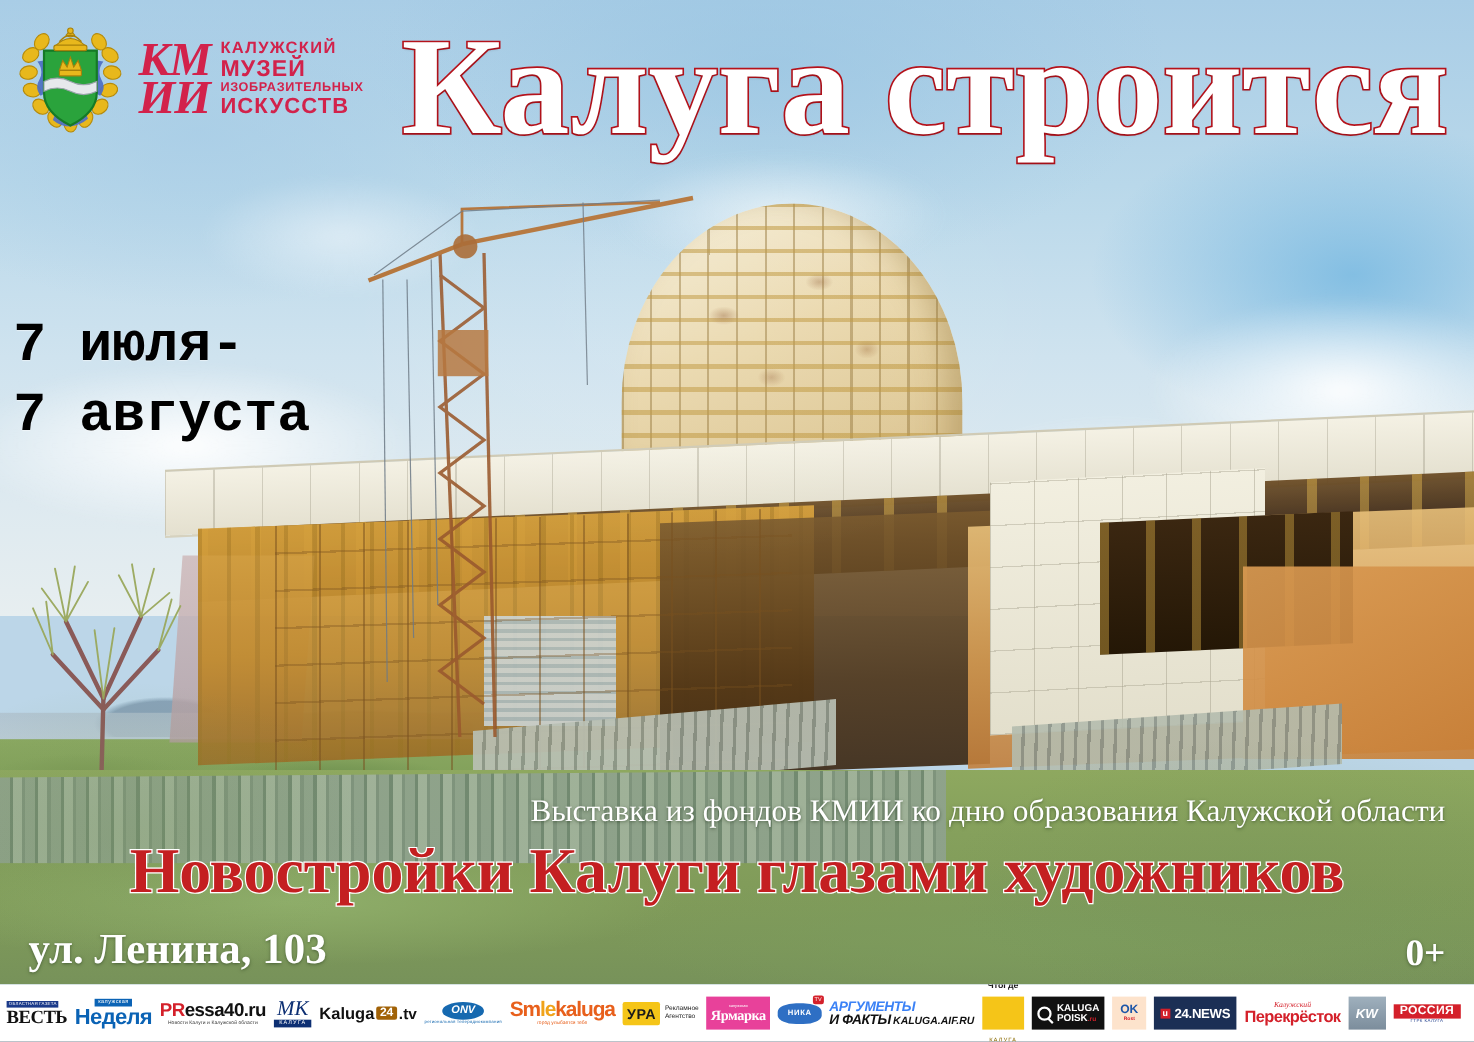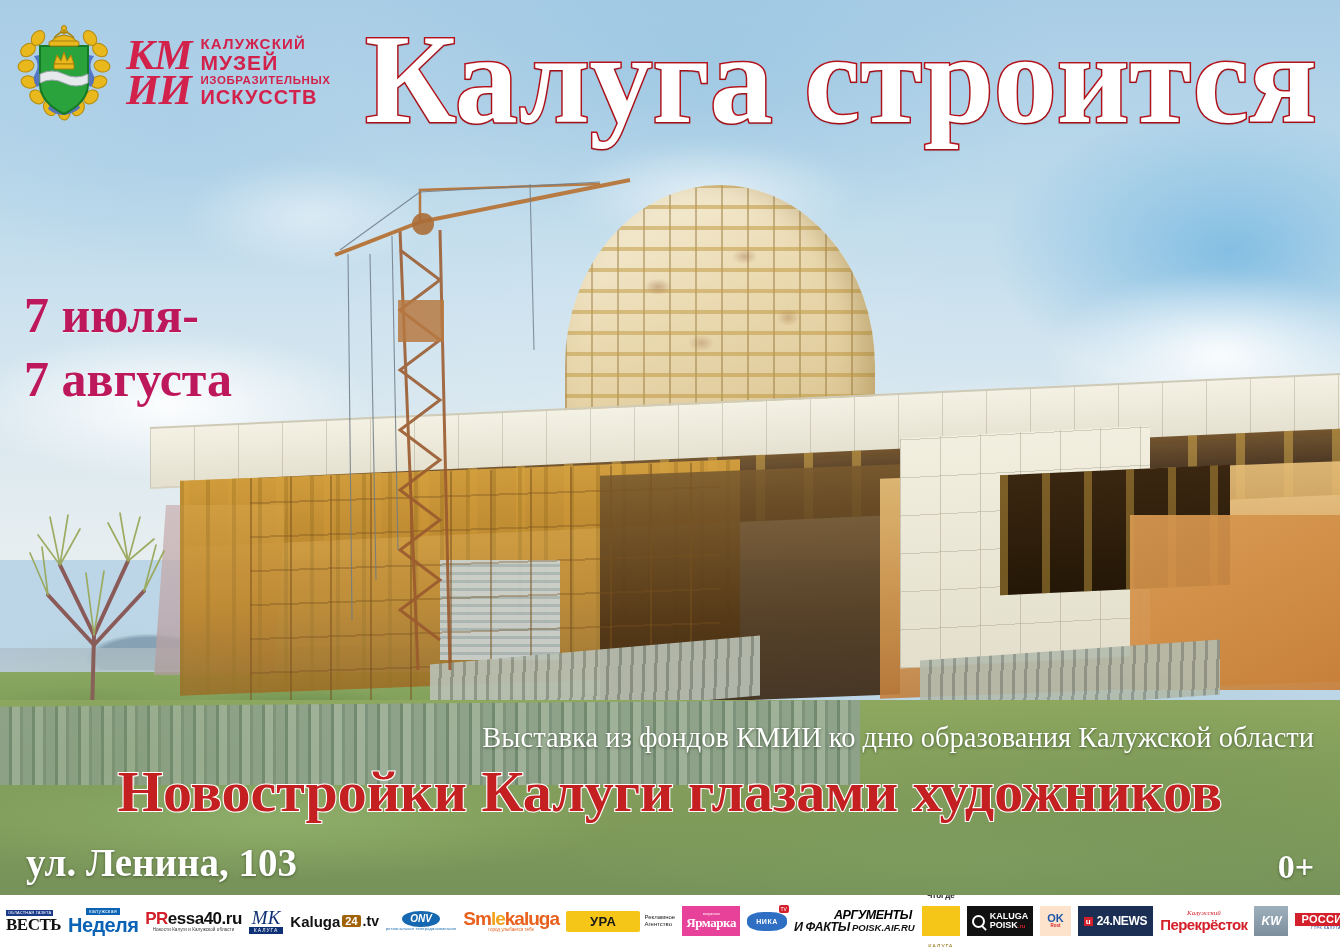--- a/index.html
+++ b/index.html
@@ -236,24 +236,24 @@
     font-size:126px;
     line-height:1.08;
     color:#ffffff;
     -webkit-text-stroke:3px #b5121b;
     paint-order:stroke fill;
     text-shadow:0 2px 2px rgba(0,0,0,.12);
     white-space:nowrap;
   }
 
   .dates {
-    position:absolute; left:24px; top:283px;
-    font-family:Liberation Serif, serif;
+    position:absolute; left:12px; top:283px;
+    font-family:Liberation Mono, monospace;
     font-weight:700; font-size:50px; line-height:1.28;
-    color:#be185d;
+    color:#000000;
     text-shadow:0 1px 1px rgba(255,255,255,.5);
   }
 
   .subtitle {
     position:absolute; left:0; top:722px; width:1340px;
     padding-right:26px;
     text-align:right;
     font-family:"Liberation Serif", serif;
     font-size:28.5px; color:#ffffff;
     text-shadow:0 1px 3px rgba(40,60,30,.65);
@@ -322,33 +322,33 @@
   .sp-onv .sub { font-size:4px; color:#1669b0; letter-spacing:.2px; }
 
   .sp-smile { flex-direction:column; align-items:center; line-height:1; }
   .sp-smile .word { font-weight:700; font-size:19px; letter-spacing:-1px; }
   .sp-smile .a { color:#e8601c; }
   .sp-smile .b { color:#f0a31a; }
   .sp-smile .c { color:#e8601c; }
   .sp-smile .sub { font-size:4.5px; color:#e8601c; }
 
   .sp-ura { gap:4px; }
-  .sp-ura .box { background:#f5c518; color:#1a1a1a; font-weight:700; font-size:13px; padding:3px 24px; border-radius:2px; letter-spacing:.5px; }
+  .sp-ura .box { background:#f5c518; color:#1a1a1a; font-weight:700; font-size:13px; padding:3px 4px; border-radius:2px; letter-spacing:.5px; }
   .sp-ura .side { font-size:6px; color:#222; line-height:1.25; text-align:left; }
 
   .sp-yarm { flex-direction:column; align-items:center; background:#e8419a; padding:2px 4px; line-height:1; }
   .sp-yarm .kicker { font-size:3.5px; color:#fff; }
   .sp-yarm .word { font-family:"Liberation Serif", serif; font-weight:700; font-size:13px; color:#fff; letter-spacing:-.4px; }
 
   .sp-nika { position:relative; }
   .sp-nika .oval { background:#2e6fc4; color:#fff; border-radius:42%; padding:6px 9px; font-weight:700; font-size:7px; letter-spacing:.6px; }
   .sp-nika .tvb { position:absolute; right:-2px; top:-1px; background:#d4202a; color:#fff; font-size:5px; padding:1px 2px; border-radius:2px; }
 
   .sp-aif { flex-direction:column; align-items:flex-start; line-height:1; }
-  .sp-aif .r1 { font-style:italic; font-weight:700; font-size:12.5px; color:#000000; letter-spacing:-.4px;margin-left:40px;}
+  .sp-aif .r1 { font-style:italic; font-weight:700; font-size:12.5px; color:#3b82f6; letter-spacing:-.4px;}
   .sp-aif .r2 { display:flex; align-items:baseline; gap:2px; }
   .sp-aif .r2 .b { font-style:italic; font-weight:700; font-size:12.5px; color:#111; letter-spacing:-.4px;}
   .sp-aif .r2 .u { font-style:italic; font-weight:700; font-size:9.5px; color:#111; }
 
   .sp-chtogde { flex-direction:column; align-items:center; background:#f5c518; padding:2px 5px; line-height:1.05;gap:44px;}
   .sp-chtogde .w1 { font-weight:700; font-size:8px; color:#1a1a1a; }
   .sp-chtogde .w2 { font-size:5.5px; color:#8a6a00; letter-spacing:.8px; }
 
   .sp-poisk { background:#111; padding:3px 5px; gap:5px; }
   .sp-poisk .mag { width:13px; height:13px; border:2px solid #fff; border-radius:50%; position:relative; }
@@ -579,21 +579,21 @@
 
     <div class="sp sp-nika">
       <span class="oval">НИКА</span>
       <span class="tvb">TV</span>
     </div>
 
     <div class="sp sp-aif">
       <span class="r1">АРГУМЕНТЫ</span>
       <span class="r2">
         <span class="b">И ФАКТЫ</span>
-        <span class="u">POISK.AIF.RU</span>
+        <span class="u">KALUGA.AIF.RU</span>
       </span>
     </div>
 
     <div class="sp sp-chtogde">
       <span class="w1">ЧтоГде</span>
       <span class="w2">КАЛУГА</span>
     </div>
 
     <div class="sp sp-poisk">
       <span class="mag"></span>

